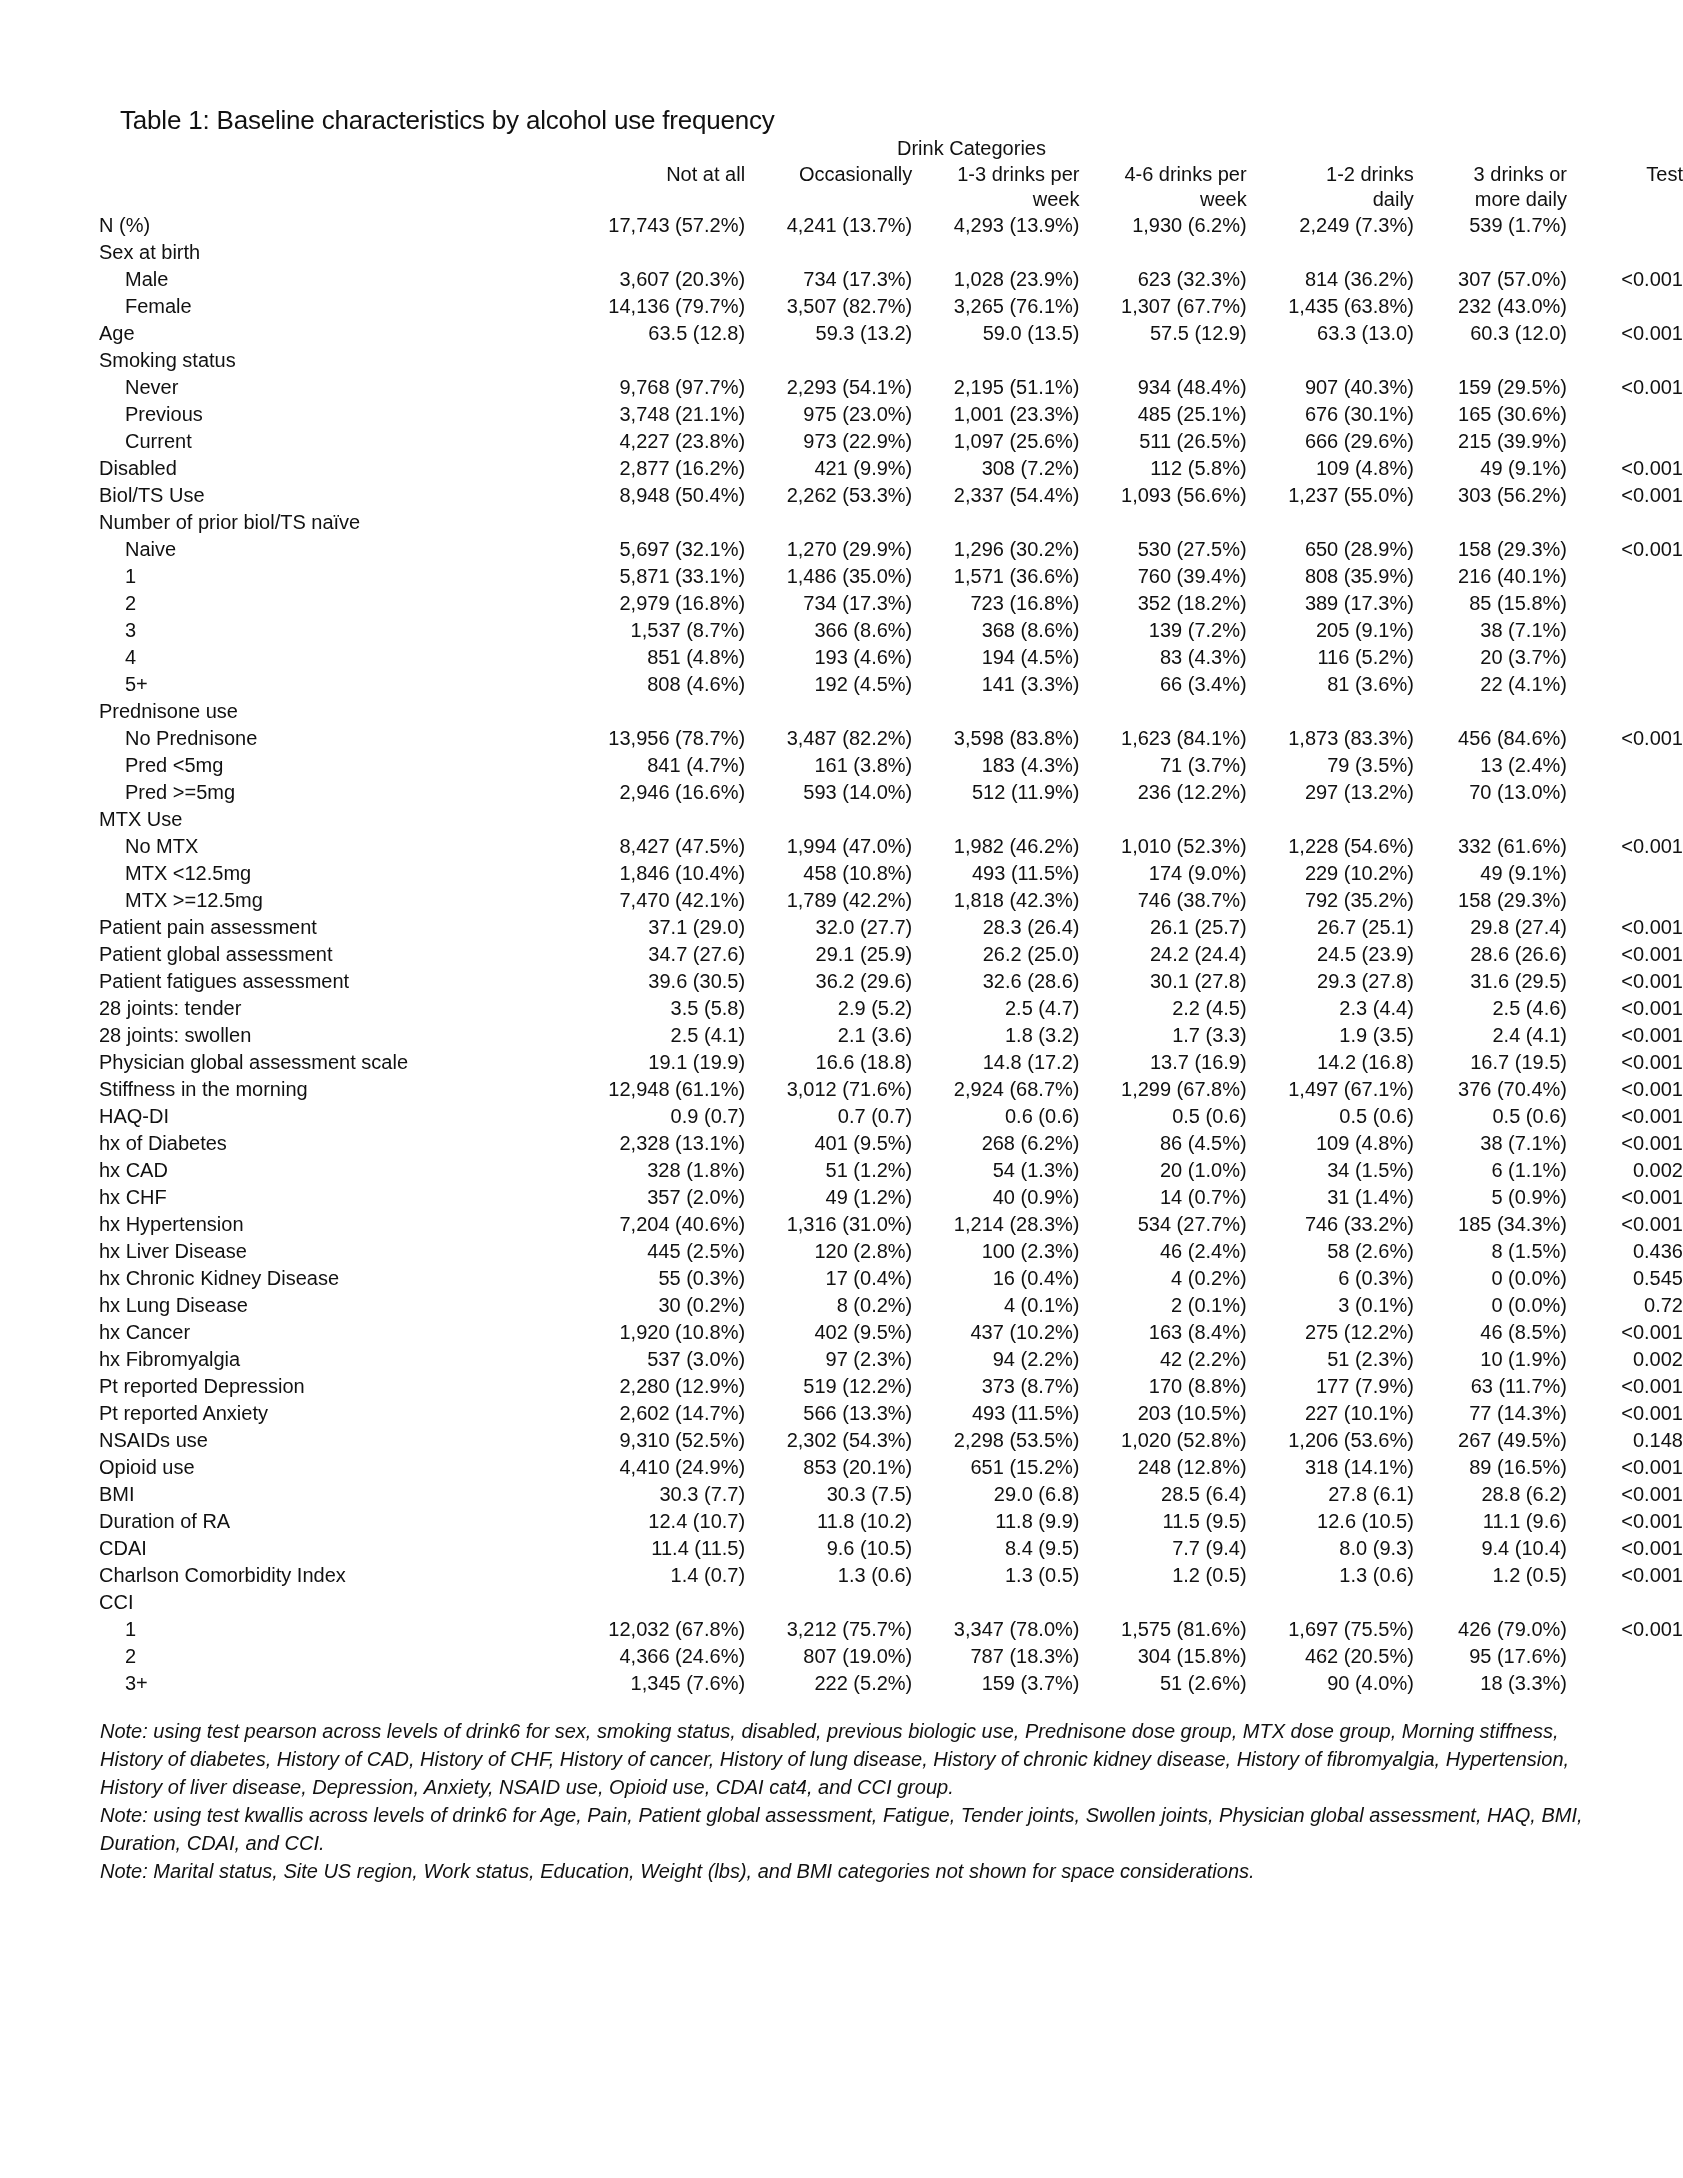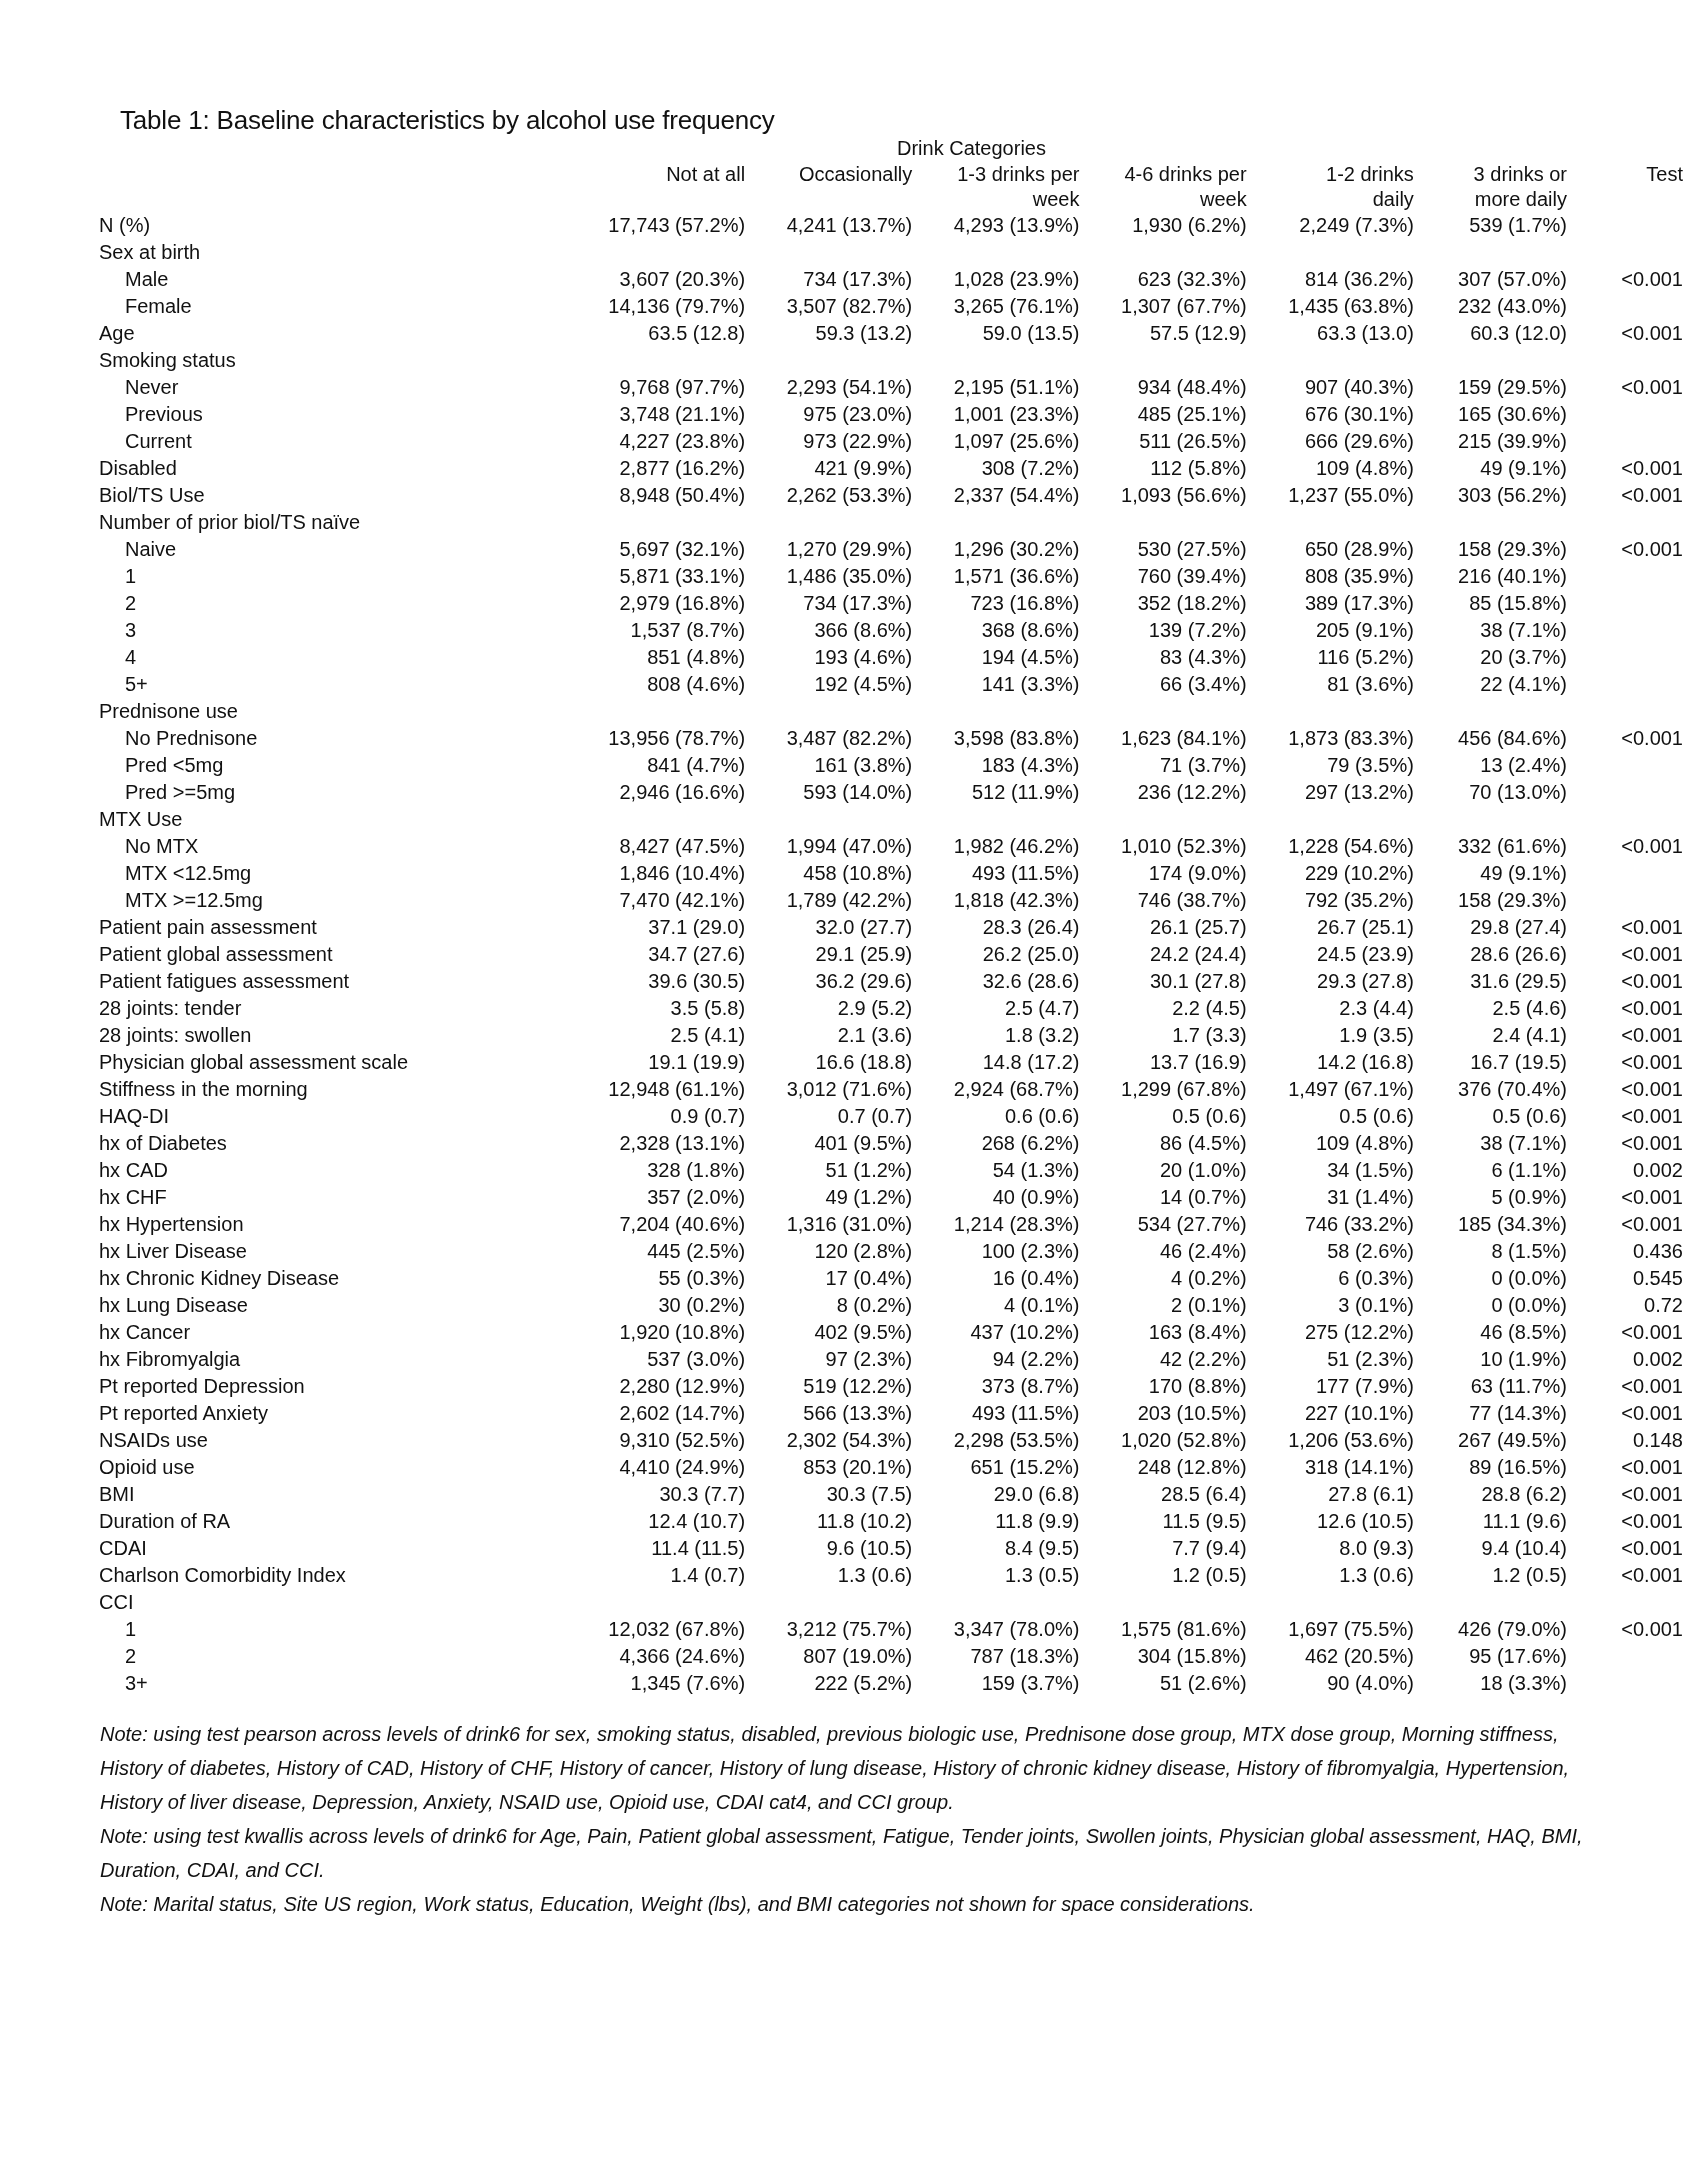--- a/index.html
+++ b/index.html
@@ -6,21 +6,21 @@
   body { width:1683px; height:2178px; position:relative; font-family:"Liberation Sans", sans-serif; color:#111; }
   .title { position:absolute; left:100px; top:105px; font-size:26px; font-weight:normal; letter-spacing:-0.2px;margin-left:20px; }
   .group-hdr { position:absolute; left:897px; top:137px; font-size:20px;text-align:center; }
   table.t1 { position:absolute; left:99px; top:162px; border-collapse:collapse; font-size:20px; line-height:27px; }
   table.t1 td, table.t1 th { padding:0; white-space:nowrap; font-weight:normal; vertical-align:top; }
   th.colh { text-align:right; line-height:25px; }
   td.lbl { width:386px; padding-left:16px; text-align:left; }
   td.lbl.sub { padding-left:26px; }
   td.num { text-align:right; }
   .c1 { width:238px; } .c2 { width:168px; } .c3 { width:168px; } .c4 { width:168px; } .c5 { width:168px; } .c6 { width:154px; } .c7 { width:117px; }
-  .notes { position:absolute; left:100px; top:1717px; width:1515px; font-size:20px; font-style:italic; line-height:34px; }
+  .notes { position:absolute; left:100px; top:1717px; width:1515px; font-size:20px; font-style:italic; line-height:28px; }
   .notes p { margin:0; }
 </style>
 </head>
 <body>
 
 <div class="title">Table 1: Baseline characteristics by alcohol use frequency</div>
 <div class="group-hdr">Drink Categories</div>
 
 <table class="t1">
   <thead>

